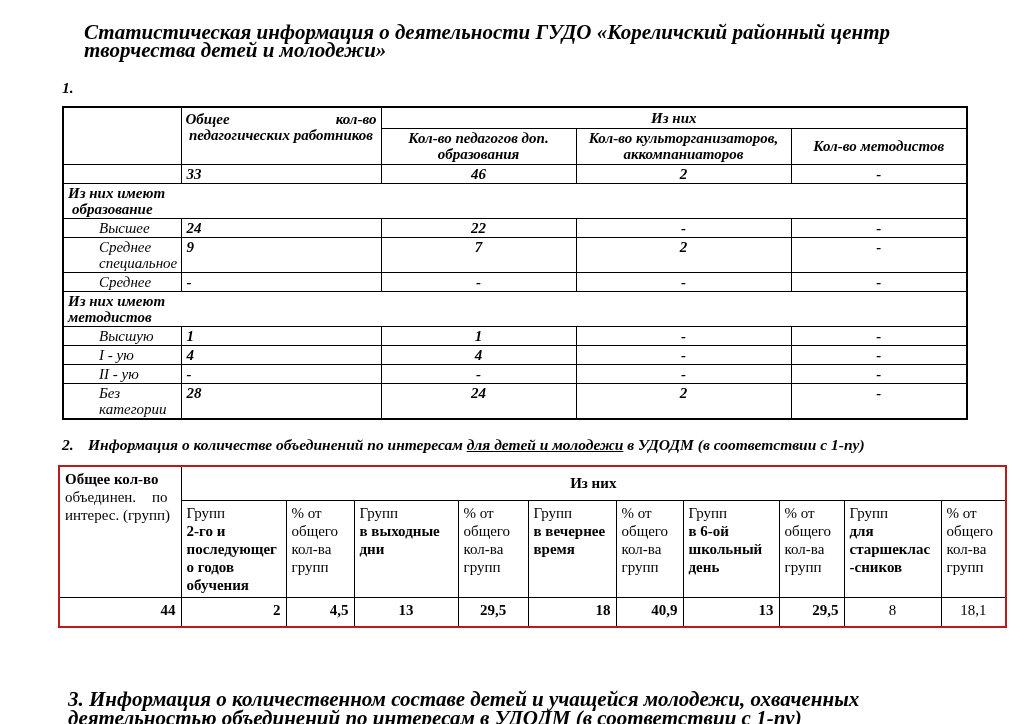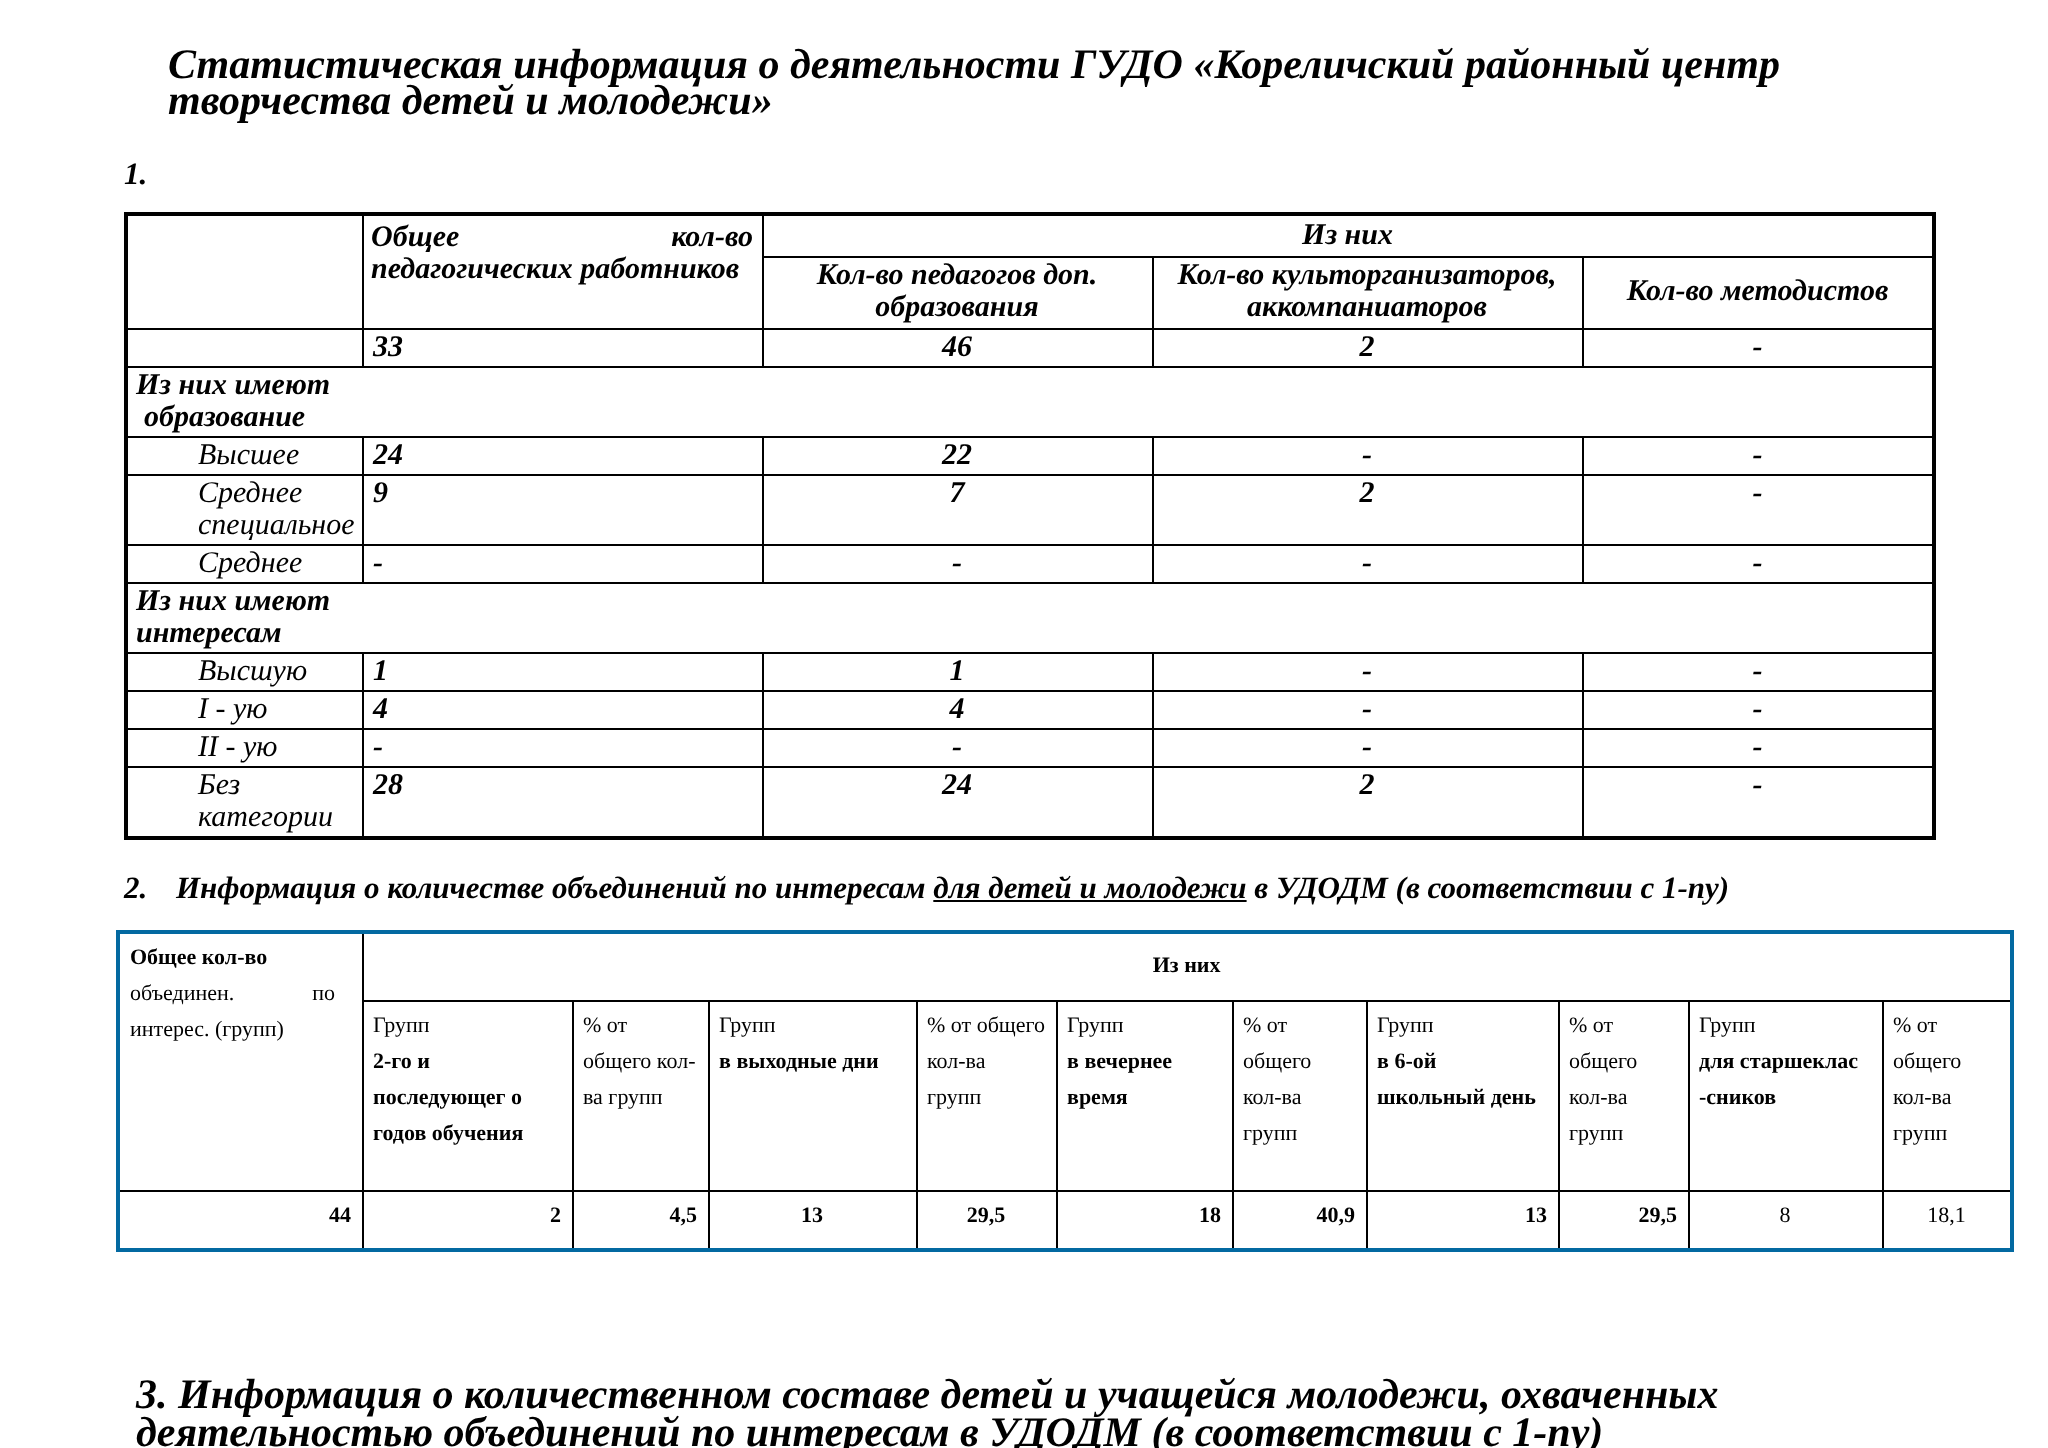--- a/index.html
+++ b/index.html
@@ -36,31 +36,31 @@
   
   #t1{
     margin:9px 0 0 62px;width:904px;
     border:2px solid #000;
     font-size:15px;line-height:16px;
   }
   #t1 td{padding:1px 4px;}
   #t1 .lbl{font-style:italic;padding-left:35px;}
   #t1 .num{font-weight:bold;font-style:italic;}
   #t1 .hdr{font-weight:bold;font-style:italic;text-align:center;vertical-align:middle;}
-  #t1 .hdr-total{font-weight:bold;font-style:italic;text-align:left;vertical-align:top;padding-top:3px;}
+  #t1 .hdr-total{font-weight:bold;font-style:italic;text-align:center;vertical-align:top;padding-top:3px;}
   #t1 .just{display:flex;justify-content:space-between;}
   #t1 .sec-row{font-weight:bold;font-style:italic;margin-top:28px;}
   #t1 .cnum{text-align:center;}
   #t1 .lnum{text-align:left;padding-left:5px;}
 
   
   #t2{
     margin:11px 0 0 58px;width:947px;
-    border:2px solid #0369a1;
-    font-size:11px;line-height:18px;padding-left:43px;
+    border:2px solid #b91c1c;
+    font-size:15px;line-height:18px;padding-left:43px;
   }
   #t2 td{padding:3px 5px;}
   #t2 .iznih{font-weight:bold;text-align:center;vertical-align:middle;}
   #t2 .b{font-weight:bold;}
   #t2 .col1-just{display:flex;justify-content:space-between;padding-right:8px;}
   #t2 .val-l{font-weight:bold;text-align:right;}
   #t2 .val-c{font-weight:bold;text-align:center;}
   #t2 .val-cn{font-weight:normal;text-align:center;}
 </style>
 </head>
@@ -127,21 +127,21 @@
   <tr style="height:18px">
     <td class="lbl">Среднее</td>
     <td class="num lnum">-</td>
     <td class="num cnum">-</td>
     <td class="num cnum">-</td>
     <td class="num cnum">-</td>
   </tr>
   <tr style="height:30px">
     <td colspan="5" class="sec-row">
       <div>Из них имеют</div>
-      <div>интересам</div>
+      <div>методистов</div>
     </td>
   </tr>
   <tr style="height:18px">
     <td class="lbl">Высшую</td>
     <td class="num lnum">1</td>
     <td class="num cnum">1</td>
     <td class="num cnum">-</td>
     <td class="num cnum">-</td>
   </tr>
   <tr style="height:18px">

